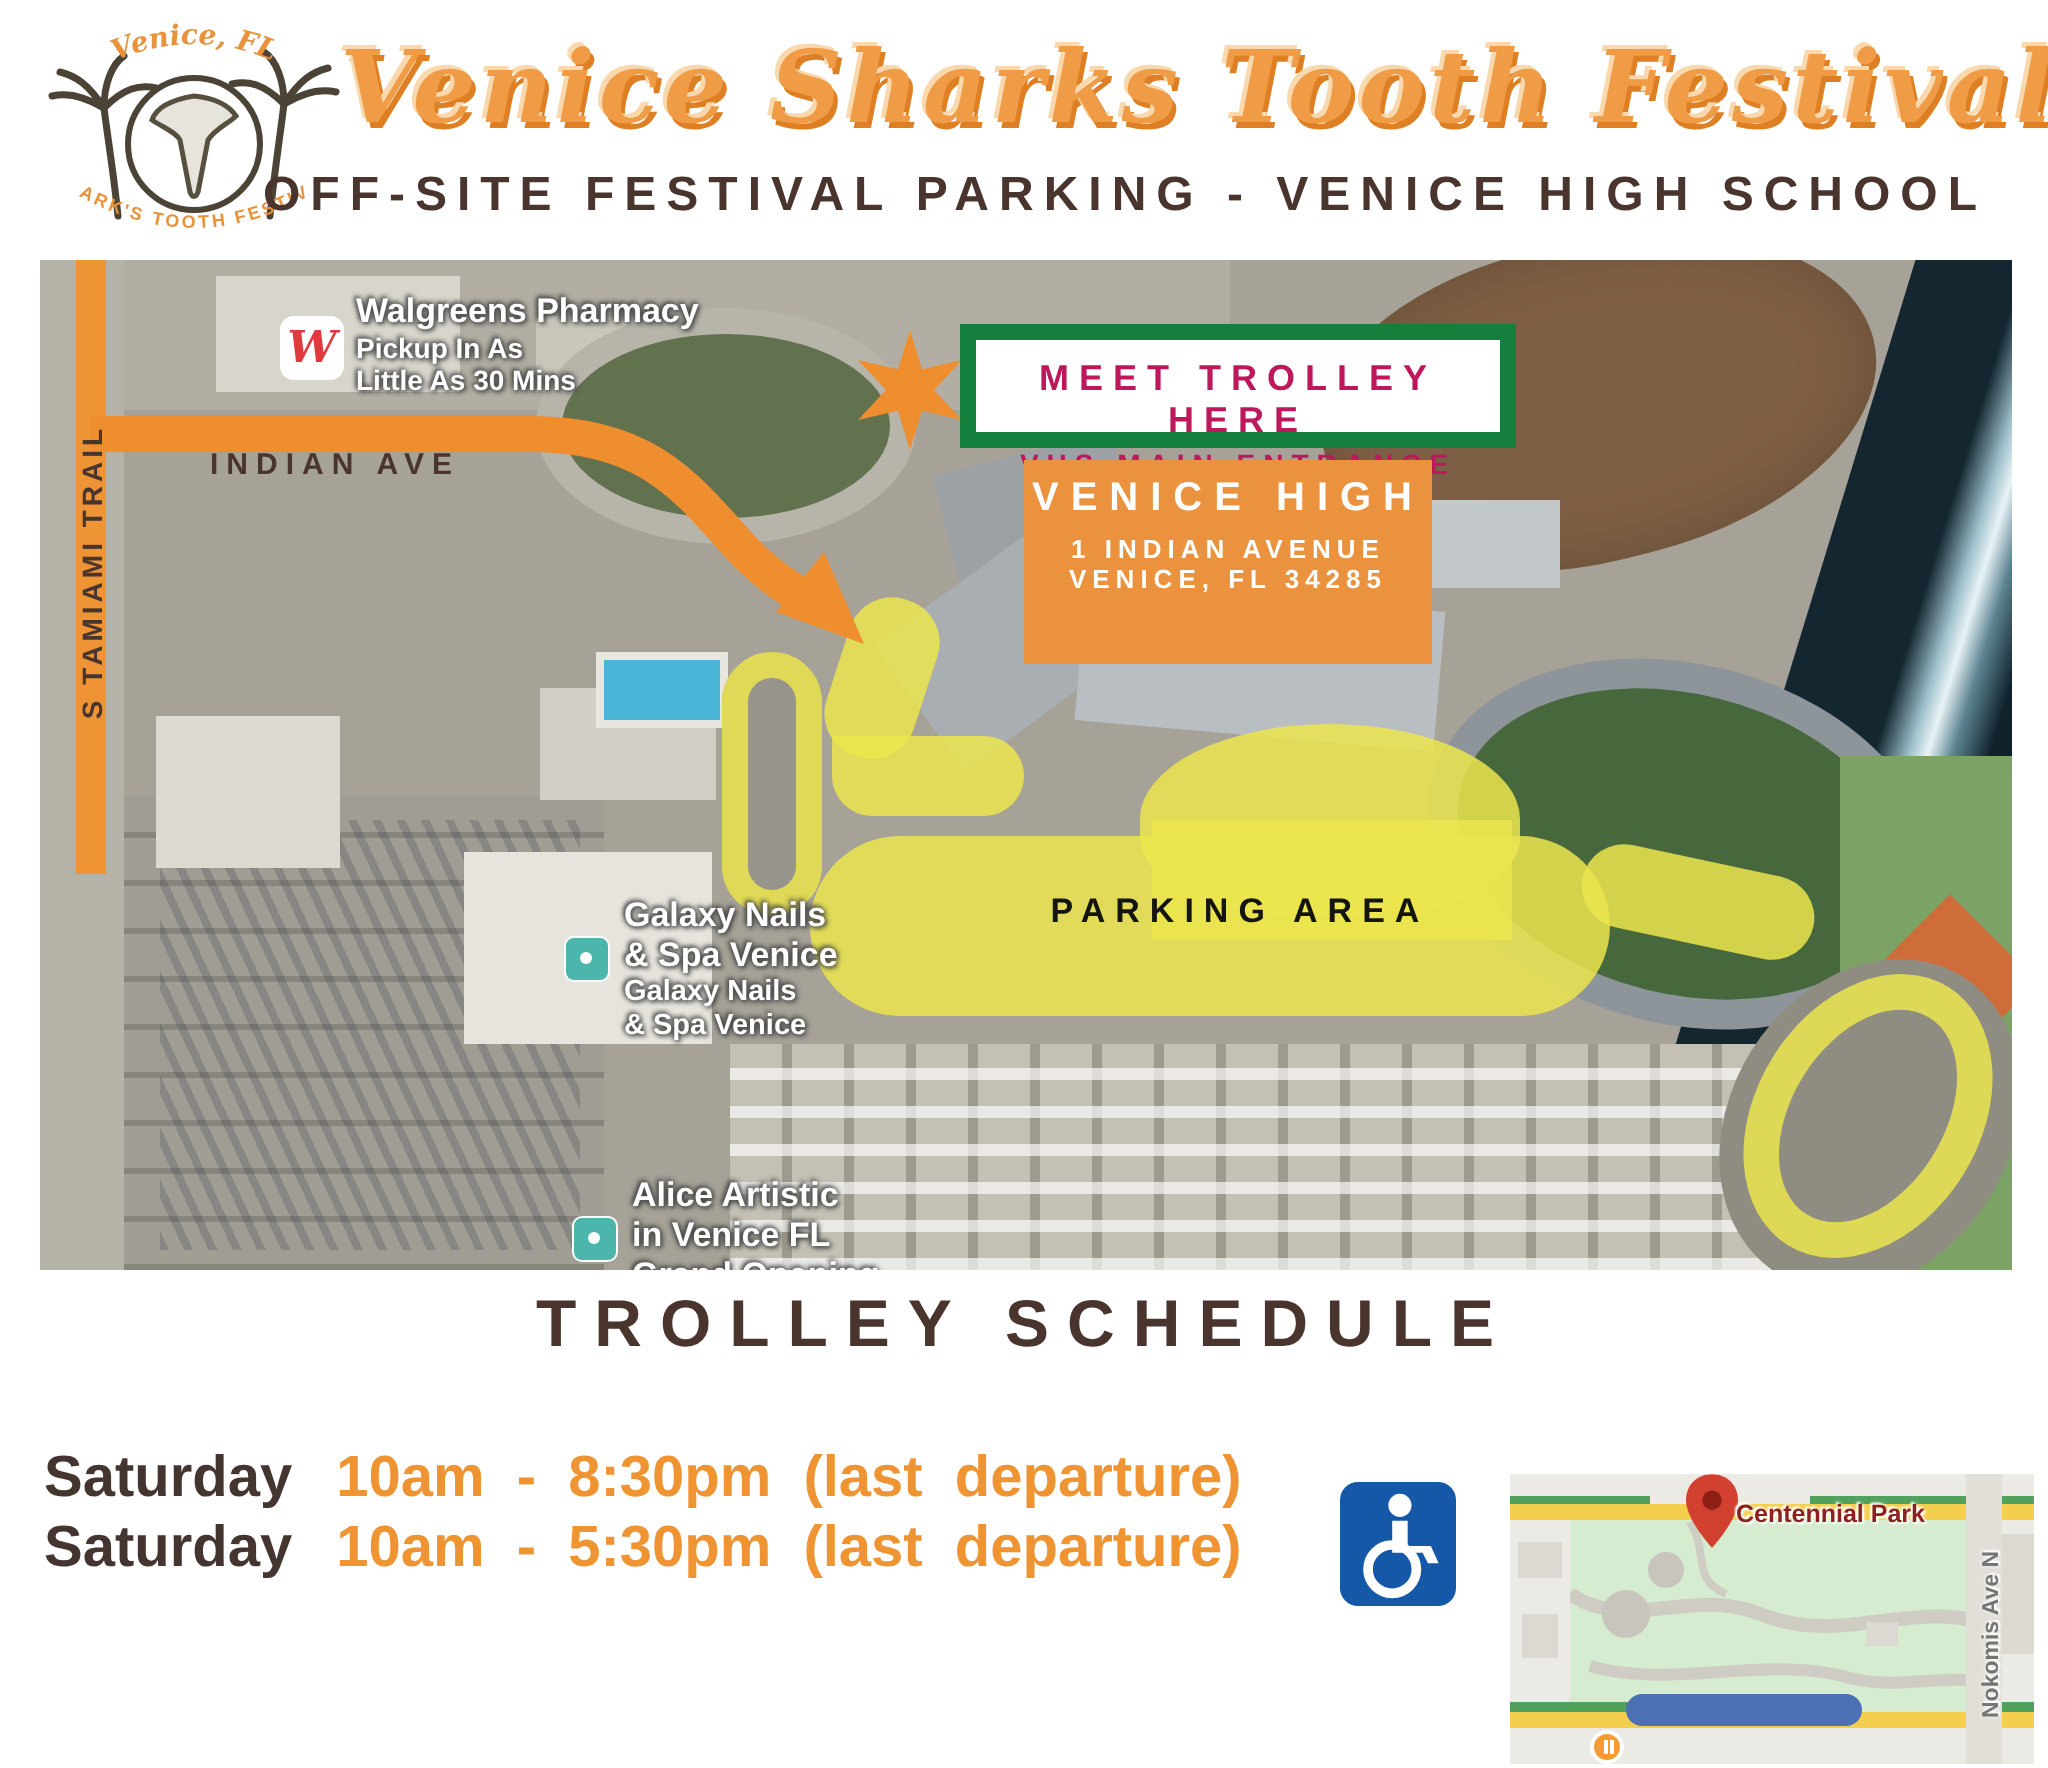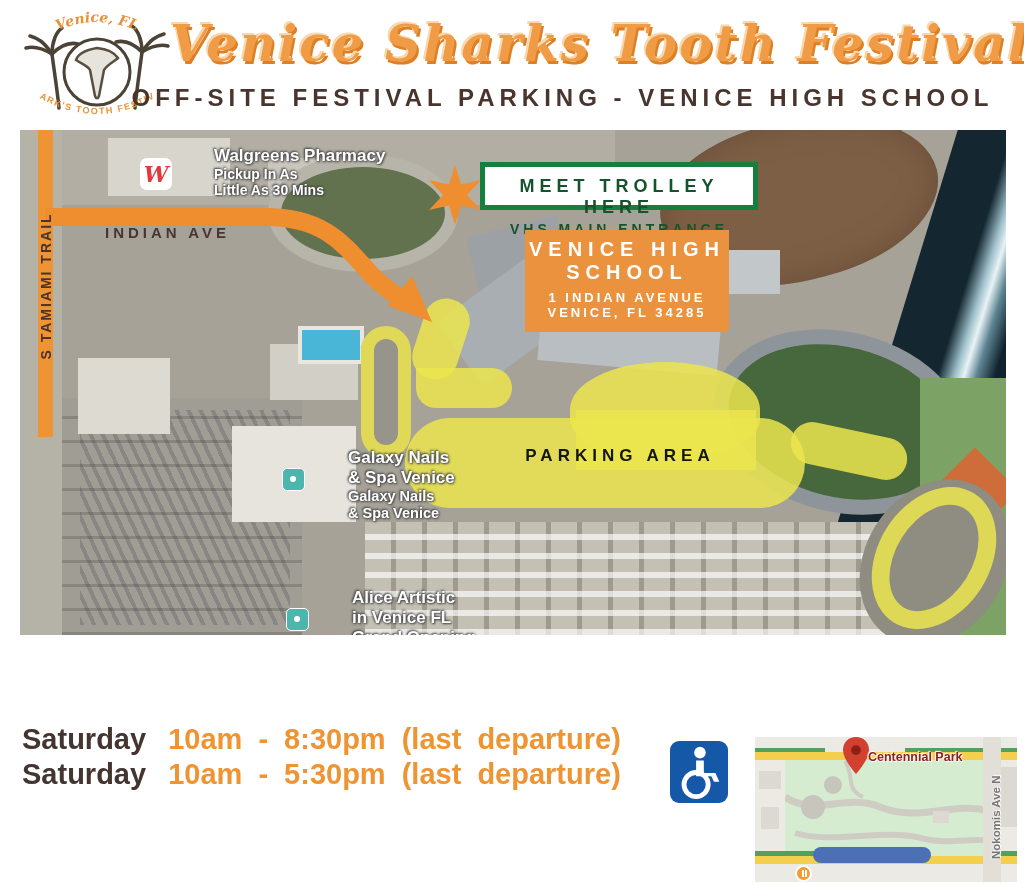--- a/index.html
+++ b/index.html
@@ -67,35 +67,35 @@
 
   
   .m-road-vert{left:18px;top:0;width:15px;height:307px;background:#EF9434;}
   .m-arrow-svg{left:0;top:0;width:986px;height:505px;}
   .road-label{font-weight:700;color:#4A352E;white-space:nowrap;}
   .indian-ave{left:85px;top:94px;font-size:15px;letter-spacing:4px;}
   .tamiami{left:-85px;top:148px;width:222px;text-align:center;font-size:14px;letter-spacing:2px;
     transform:rotate(-90deg);}
 
   
-  .meet-box{left:460px;top:32px;width:278px;height:48px;background:#fff;border:5px solid #15803d;
-    box-sizing:border-box;text-align:center;color:#14532d;}
+  .meet-box{left:460px;top:32px;width:278px;height:62px;background:#fff;border:8px solid #15803d;
+    box-sizing:border-box;text-align:center;color:#be185d;}
   .meet-line1{margin-top:9px;font-weight:700;font-size:18px;letter-spacing:5px;}
   .meet-line2{font-weight:700;font-size:14px;letter-spacing:4px;margin-top:3px;}
-  .school-box{left:492px;top:100px;width:204px;height:102px;background:#EA923D;text-align:center;color:#fff;margin-left:13px;}
+  .school-box{left:492px;top:100px;width:204px;height:102px;background:#EA923D;text-align:center;color:#fff;}
   .school-l1{margin-top:8px;font-weight:700;font-size:20px;letter-spacing:6px;}
   .school-l2{font-weight:700;font-size:20px;letter-spacing:6px;}
   .school-l3{margin-top:6px;font-weight:700;font-size:13px;letter-spacing:3px;}
   .school-l4{font-weight:700;font-size:13px;letter-spacing:3px;}
   .parking-label{left:470px;top:316px;width:260px;text-align:center;font-weight:700;font-size:17px;
     letter-spacing:5px;color:#15150f;}
 
   
   .gmap-label{color:#fff;font-weight:700;white-space:nowrap;
-    text-shadow:0 0 3px rgba(70,70,70,.95),1px 1px 2px rgba(70,70,70,.9),-1px -1px 2px rgba(70,70,70,.9);margin-left:36px;}
+    text-shadow:0 0 3px rgba(70,70,70,.95),1px 1px 2px rgba(70,70,70,.9),-1px -1px 2px rgba(70,70,70,.9);}
   .walg-text{left:158px;top:16px;}
   .walg-t1{font-size:17px;}
   .walg-t2{font-size:14px;line-height:16px;}
   .walg-icon{left:120px;top:28px;width:32px;height:32px;background:#fff;border-radius:7px;
     text-align:center;line-height:32px;color:#E03A3E;font-family:"DejaVu Serif",serif;
     font-weight:700;font-style:italic;font-size:22px;}
   .poi-icon{width:23px;height:23px;background:#4DB6AC;border-radius:5px;border:1.5px solid #fff;box-sizing:border-box;}
   .poi-icon::after{content:"";position:absolute;left:7px;top:7px;width:6px;height:6px;border-radius:50%;background:#fff;}
   .galaxy-icon{left:262px;top:338px;}
   .galaxy-text{left:292px;top:318px;}
@@ -222,21 +222,20 @@
     <div class="abs road-label indian-ave">INDIAN AVE</div>
     <div class="abs road-label tamiami">S TAMIAMI TRAIL</div>
 
     <div class="abs meet-box">
       <div class="meet-line1">MEET TROLLEY HERE</div>
       <div class="meet-line2">VHS MAIN ENTRANCE</div>
     </div>
 
     <div class="abs school-box">
       <div class="school-l1">VENICE HIGH</div>
-      <div class="school-l2">SCHOOL</div>
       <div class="school-l3">1 INDIAN AVENUE</div>
       <div class="school-l4">VENICE, FL 34285</div>
     </div>
 
     <div class="abs parking-label">PARKING AREA</div>
 
     <div class="abs walg-icon">W</div>
     <div class="abs gmap-label walg-text">
       <div class="walg-t1">Walgreens Pharmacy</div>
       <div class="walg-t2">Pickup In As</div>
@@ -252,20 +251,21 @@
     </div>
 
     <div class="abs poi-icon alice-icon"></div>
     <div class="abs gmap-label alice-text">
       <div class="alice-t1">Alice Artistic</div>
       <div class="alice-t1">in Venice FL</div>
       <div class="alice-t1">Grand Opening</div>
     </div>
   </div>
 
+  <div class="abs sched-title">TROLLEY SCHEDULE</div>
 
   <div class="abs sched-rows">
     <div class="sched-row">
       <span class="sched-day">Saturday</span>
       <span class="sched-time">10am - 8:30pm (last departure)</span>
     </div>
     <div class="sched-row">
       <span class="sched-day">Saturday</span>
       <span class="sched-time">10am - 5:30pm (last departure)</span>
     </div>

